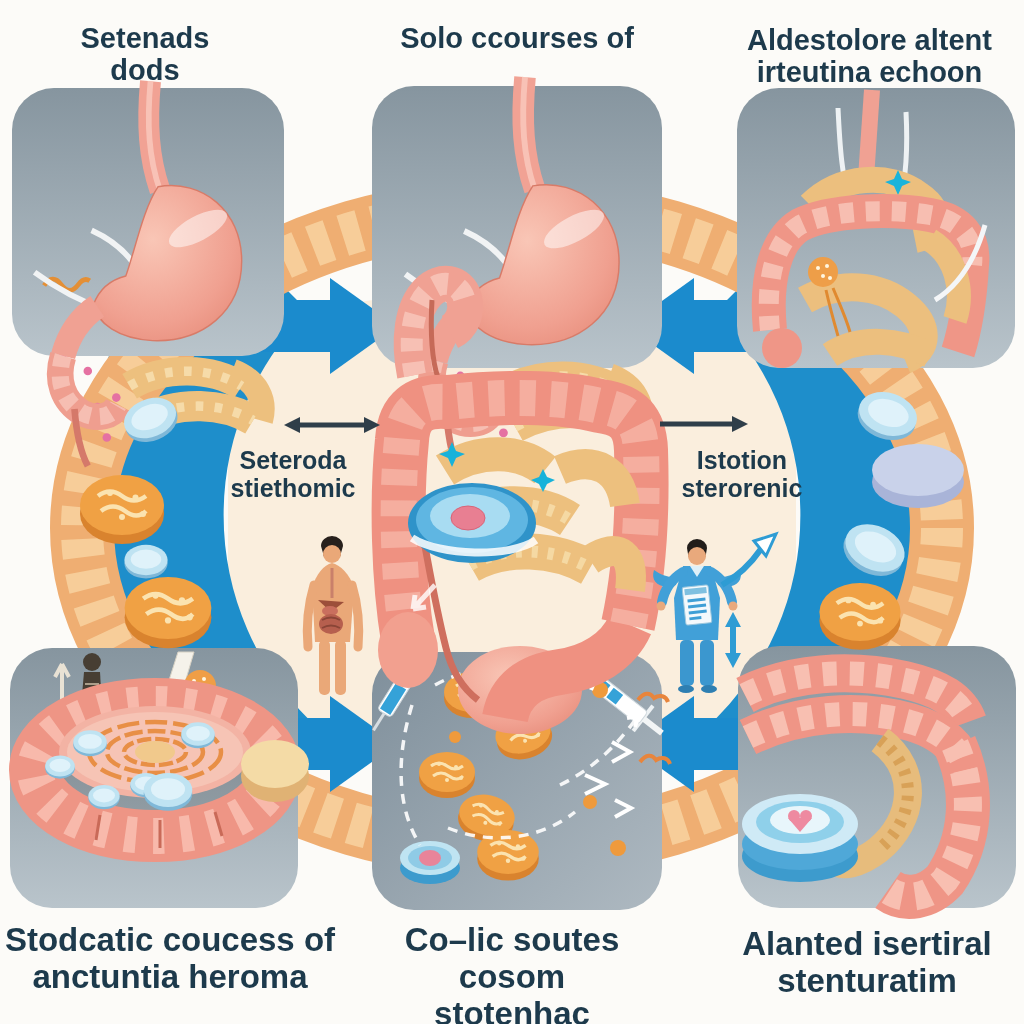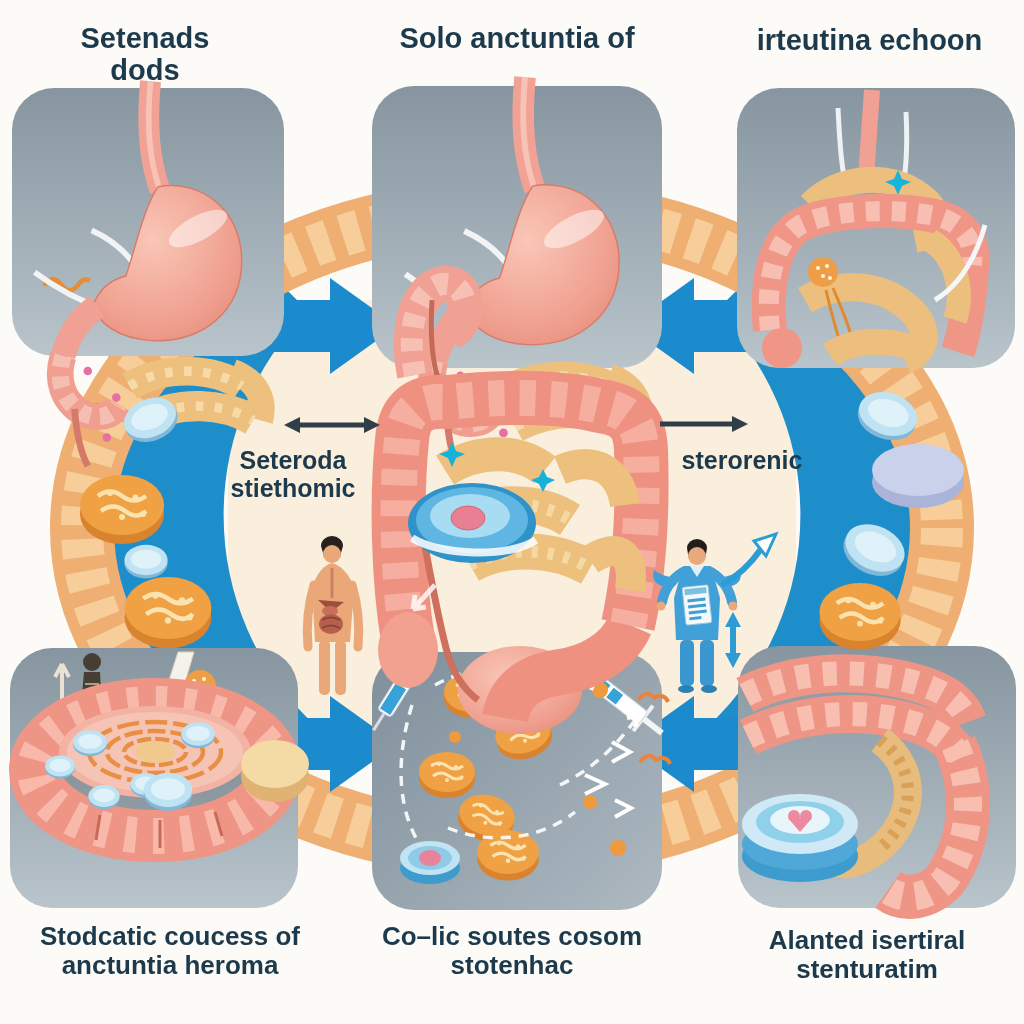--- a/index.html
+++ b/index.html
@@ -2,21 +2,21 @@
 <html><head>
 <meta charset="utf-8">
 <style>
   html,body{margin:0;padding:0;background:#e9e9e9;}
   #stage{position:relative;width:1024px;height:1024px;background:#eab308;overflow:hidden;
          font-family:"Liberation Sans",sans-serif;}
   #art{position:absolute;left:0;top:0;width:1024px;height:1024px;}
   .lbl{position:absolute;text-align:center;font-weight:700;color:#1d3a4c;line-height:1.12;}
   .lbl-top{font-size:29px;}
   .lbl-mid{font-size:25px;}
-  .lbl-bot{font-size:26px;}
+  .lbl-bot{font-size:33px;}
 </style>
 </head>
 <body>
 
 <div id="stage">
 
 <svg id="art" viewBox="0 0 1024 1024">
   <defs>
     <linearGradient id="gradPanel" x1="0" y1="0" x2="0" y2="1">
       <stop offset="0" stop-color="#86959f"></stop>
@@ -405,30 +405,32 @@
     <line x1="660" y1="424" x2="734" y2="424" stroke="#2f3e49" stroke-width="5"></line>
     <polygon points="748,424 732,416 732,432"></polygon>
   </g>
 </svg>
 
 <div class="lbl lbl-top" style="left:10px;top:22px;width:270px;">
   <div>Setenads</div>
   <div>dods</div>
 </div>
 <div class="lbl lbl-top" style="left:367px;top:22px;width:300px;">
-  <div>Solo anctuntia of</div>
+  <div>Solo ccourses of</div>
 </div>
 <div class="lbl lbl-top" style="left:715px;top:24px;width:309px;">
+  <div>Aldestolore altent</div>
   <div>irteutina echoon</div>
 </div>
 <div class="lbl lbl-mid" style="left:178px;top:446px;width:230px;">
   <div>Seteroda</div>
   <div>stiethomic</div>
 </div>
 <div class="lbl lbl-mid" style="left:627px;top:446px;width:230px;">
+  <div>Istotion</div>
   <div>sterorenic</div>
 </div>
 <div class="lbl lbl-bot" style="left:0px;top:922px;width:340px;">
   <div>Stodcatic coucess of</div>
   <div>anctuntia heroma</div>
 </div>
 <div class="lbl lbl-bot" style="left:710px;top:926px;width:314px;">
   <div>Alanted isertiral</div>
   <div>stenturatim</div>
 </div>

